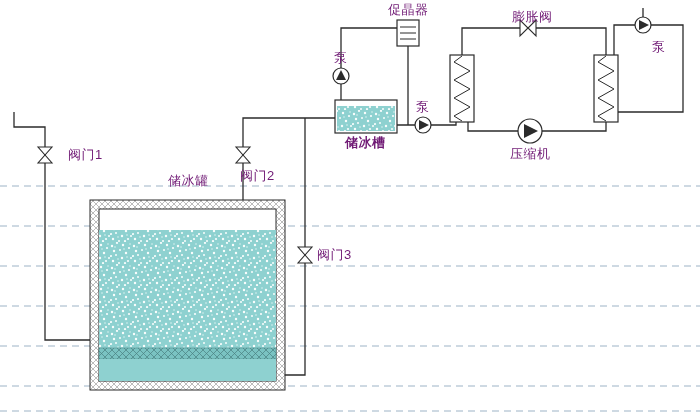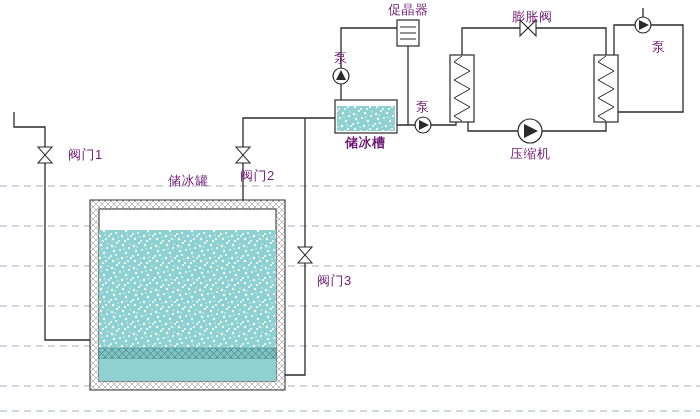--- a/index.html
+++ b/index.html
@@ -149,15 +149,15 @@
   <div class="lbl" style="left:388px;top:3px;">促晶器</div>
   <div class="lbl" style="left:512px;top:10px;">膨胀阀</div>
   <div class="lbl" style="left:334px;top:51px;">泵</div>
   <div class="lbl" style="left:416px;top:100px;">泵</div>
   <div class="lbl" style="left:652px;top:40px;">泵</div>
   <div class="lbl" style="left:510px;top:147px;text-align:right;">压缩机</div>
   <div class="lbl" style="left:345px;top:136px;font-weight:bold;">储冰槽</div>
   <div class="lbl" style="left:168px;top:174px;">储冰罐</div>
   <div class="lbl" style="left:68px;top:148px;">阀门1</div>
   <div class="lbl" style="left:240px;top:148px;margin-top:21px;">阀门2</div>
-  <div class="lbl" style="left:317px;top:248px;margin-top:26px;">阀门3</div>
+  <div class="lbl" style="left:317px;top:248px;">阀门3</div>
 
 </div>
 
 </body></html>

